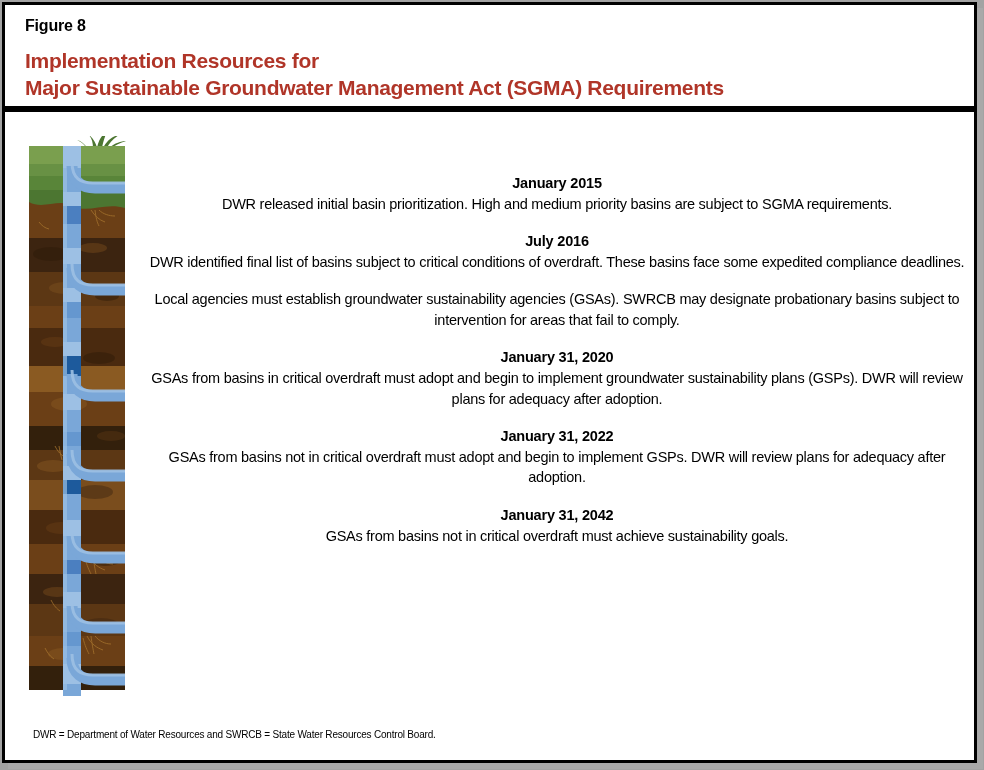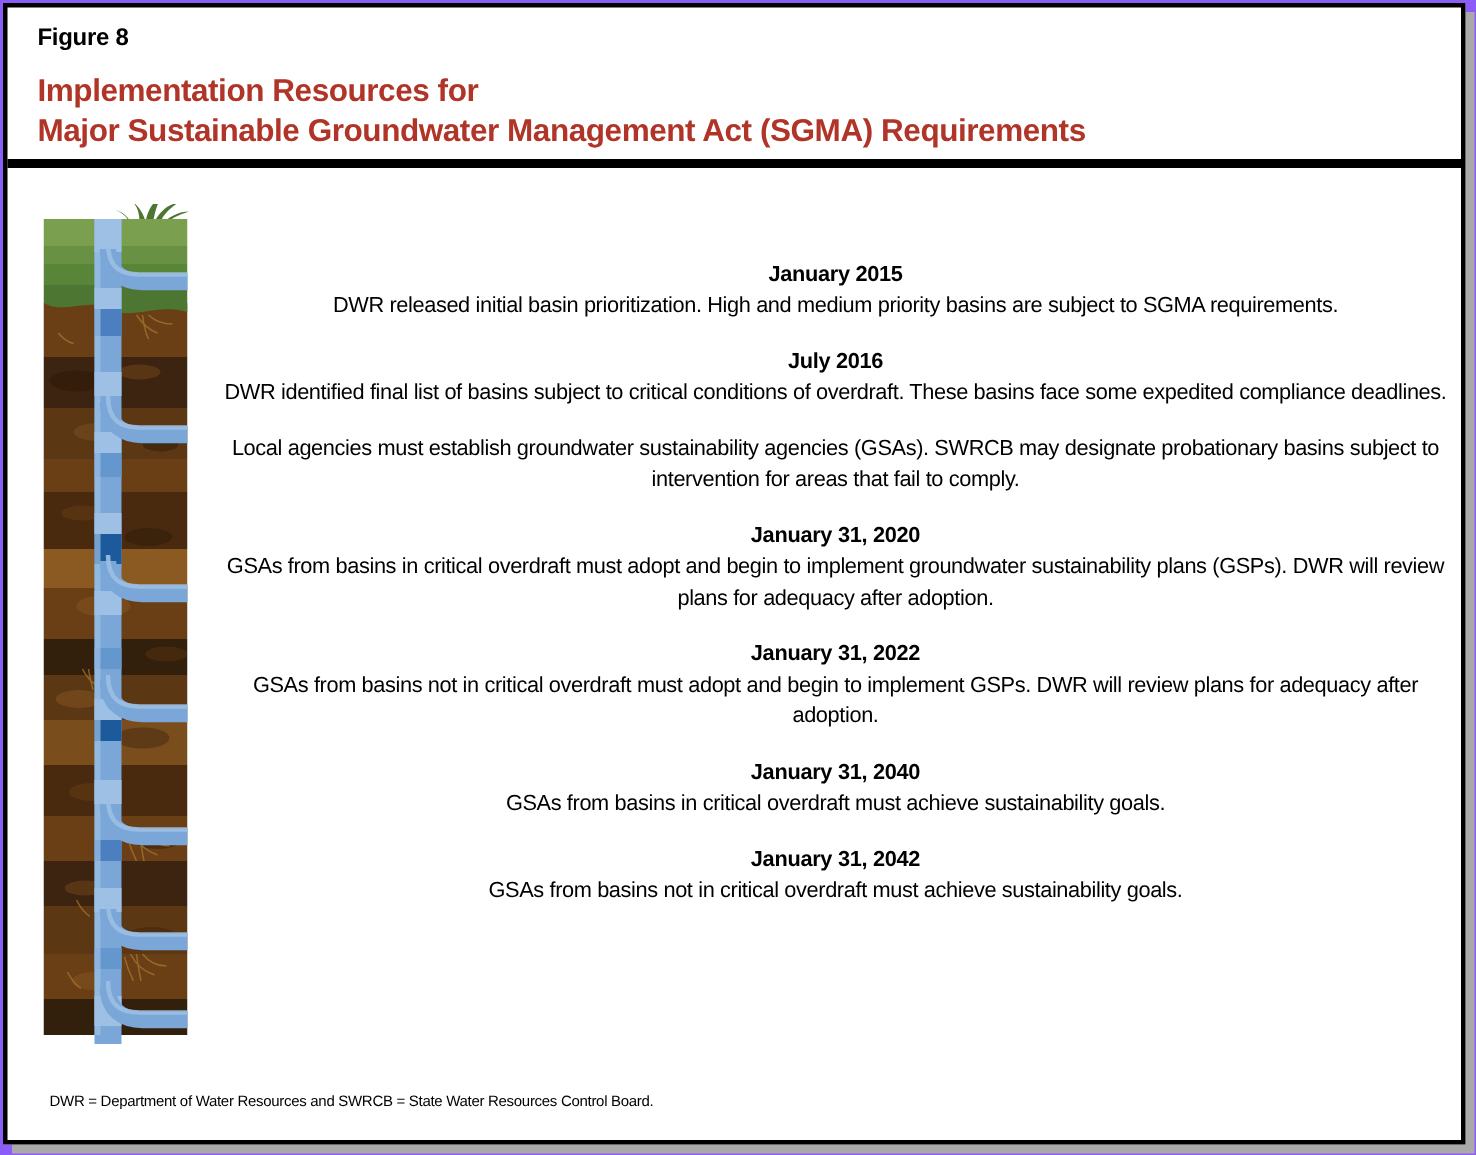--- a/index.html
+++ b/index.html
@@ -8,21 +8,21 @@
     width: 984px;
     height: 770px;
     background: #ffffff;
     font-family: "Liberation Sans", sans-serif;
   }
 
   #figure-root {
     position: relative;
     width: 984px;
     height: 770px;
-    background: #8b5cf6;
+    background: #a3a3a3;
     overflow: hidden;
   }
 
   
   .shadow-layer {
     position: absolute;
     left: 8px;  top: 8px;
     width: 975px; height: 761px;
     background: #a9a9a9;
   }
@@ -262,24 +262,20 @@
       <div class="entry">
         <div class="entry-date">January 31, 2020</div>
         <div class="entry-desc">GSAs from basins in critical overdraft must adopt and begin to implement groundwater sustainability plans (GSPs). DWR will review plans for adequacy after adoption.</div>
       </div>
 
       <div class="entry">
         <div class="entry-date">January 31, 2022</div>
         <div class="entry-desc">GSAs from basins not in critical overdraft must adopt and begin to implement GSPs. DWR will review plans for adequacy after adoption.</div>
       </div>
 
-      <div class="entry">
-        <div class="entry-date">January 31, 2040</div>
-        <div class="entry-desc">GSAs from basins in critical overdraft must achieve sustainability goals.</div>
-      </div>
 
       <div class="entry">
         <div class="entry-date">January 31, 2042</div>
         <div class="entry-desc">GSAs from basins not in critical overdraft must achieve sustainability goals.</div>
       </div>
 
     </div>
 
     <div class="footnote">DWR = Department of Water Resources and SWRCB = State Water Resources Control Board.</div>
 

